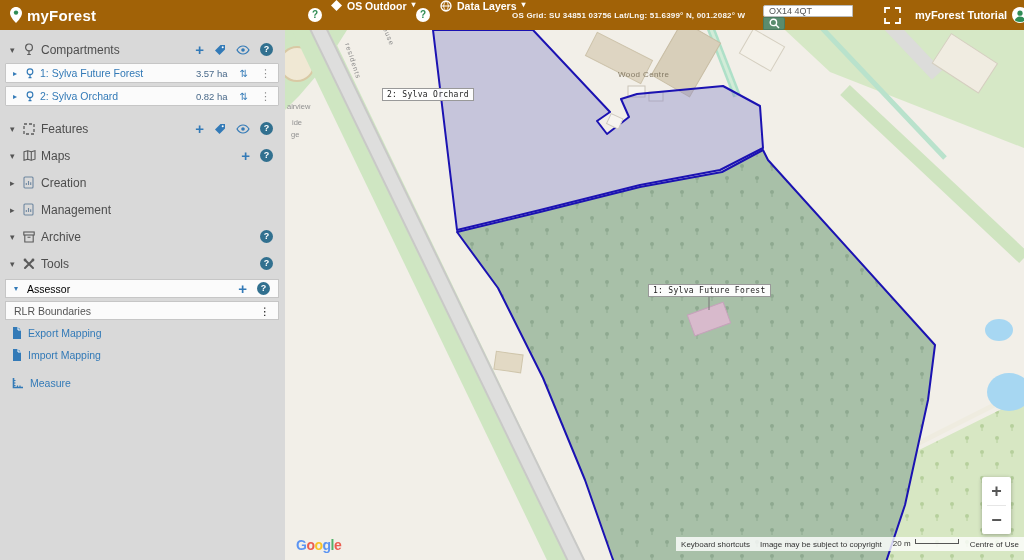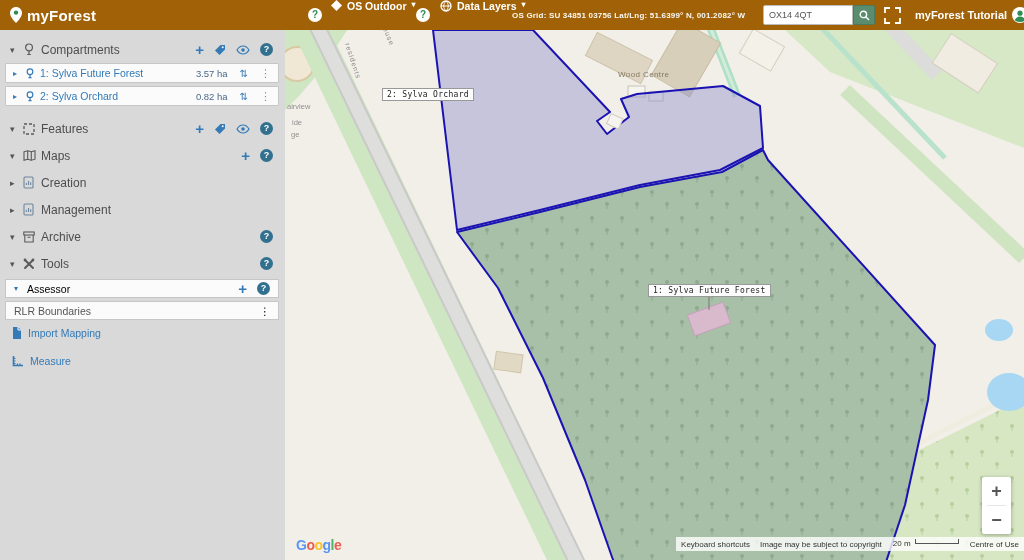--- a/index.html
+++ b/index.html
@@ -5,21 +5,21 @@
   * { margin:0; padding:0; box-sizing:border-box; }
   html,body { width:1024px; height:560px; overflow:hidden; font-family:"Liberation Sans", sans-serif; background:#d9d9d9; }
 
   
   .header { position:absolute; left:0; top:0; width:1024px; height:30px; background:#a16207; color:#fff; z-index:30; }
   .header * { white-space:nowrap; }
   .brand { position:absolute; left:10px; top:0; height:30px; display:flex; align-items:center; gap:5px; font-weight:bold; font-size:15px; letter-spacing:.2px; }
   .hbadge { position:absolute; top:8px; width:14px; height:14px; border-radius:50%; background:#fff; color:#2f8c55; font-size:10px; font-weight:bold; text-align:center; line-height:14px; cursor:pointer; }
   .hitem { position:absolute; top:0; height:30px; display:flex; gap:5px; font-size:10.5px; font-weight:bold; cursor:pointer; }
   .coords { position:absolute; left:512px; top:0; height:30px; display:flex; align-items:center; font-size:8px; font-weight:bold; letter-spacing:.2px; opacity:.95; }
-  .searchwrap { position:absolute; left:763px; top:5px; height:24px; display:flex; }
+  .searchwrap { position:absolute; left:763px; top:5px; height:24px; display:flex;flex-direction:column; }
   .searchwrap input { width:90px; height:20px; border:1px solid #bbb; border-radius:2px 0 0 2px; font-size:9px; padding:0 5px; color:#555; outline:none; font-family:"Liberation Sans",sans-serif; }
   .searchbtn { width:22px; height:20px; background:#5a8c6e; border:1px solid #4a7a5e; border-radius:0 2px 2px 0; display:flex; align-items:center; justify-content:center; cursor:pointer; }
   .fullscreen { position:absolute; left:884px; top:7px; width:17px; height:17px; cursor:pointer; }
   .account { position:absolute; left:915px; top:0; height:30px; display:flex; align-items:center; gap:5px; font-size:11px; font-weight:bold; cursor:pointer; }
   .caret { font-size:8px; }
 
   
   .sidebar { position:absolute; left:0; top:30px; width:285px; height:530px; background:#d9d9d9; z-index:20; padding-top:6px; }
   .section { display:flex; align-items:center; height:27px; padding:0 12px 0 10px; color:#4d4d4d; font-size:12px; cursor:pointer; }
   .section .s-caret { width:13px; font-size:9px; color:#555; }
@@ -277,20 +277,27 @@
     <span class="iconset">
         <span class="r-menu">⋮</span>
       </span>
   </div>
 
   <div class="linkrow">
     <svg width="10" height="12" viewBox="0 0 10 12">
         <path d="M1 0h5l3 3v9H1z" fill="currentColor"></path>
         <path d="M6 0v3h3" fill="none" stroke="#fbfbfb" stroke-width="1"></path>
       </svg>
+    <span>Export Mapping</span>
+  </div>
+  <div class="linkrow">
+    <svg width="10" height="12" viewBox="0 0 10 12">
+        <path d="M1 0h5l3 3v9H1z" fill="currentColor"></path>
+        <path d="M6 0v3h3" fill="none" stroke="#fbfbfb" stroke-width="1"></path>
+      </svg>
     <span>Import Mapping</span>
   </div>
   <div class="linkrow" style="margin-top:10px;">
     <svg width="12" height="12" viewBox="0 0 12 12">
         <path d="M1.5 1v9.5H11" fill="none" stroke="currentColor" stroke-width="1.6"></path>
         <path d="M1.5 3.5h2M1.5 6h2M1.5 8.5h2M5.5 10.5v-2M8 10.5v-2" stroke="currentColor" stroke-width="1.2"></path>
       </svg>
     <span>Measure</span>
   </div>
 </div>

